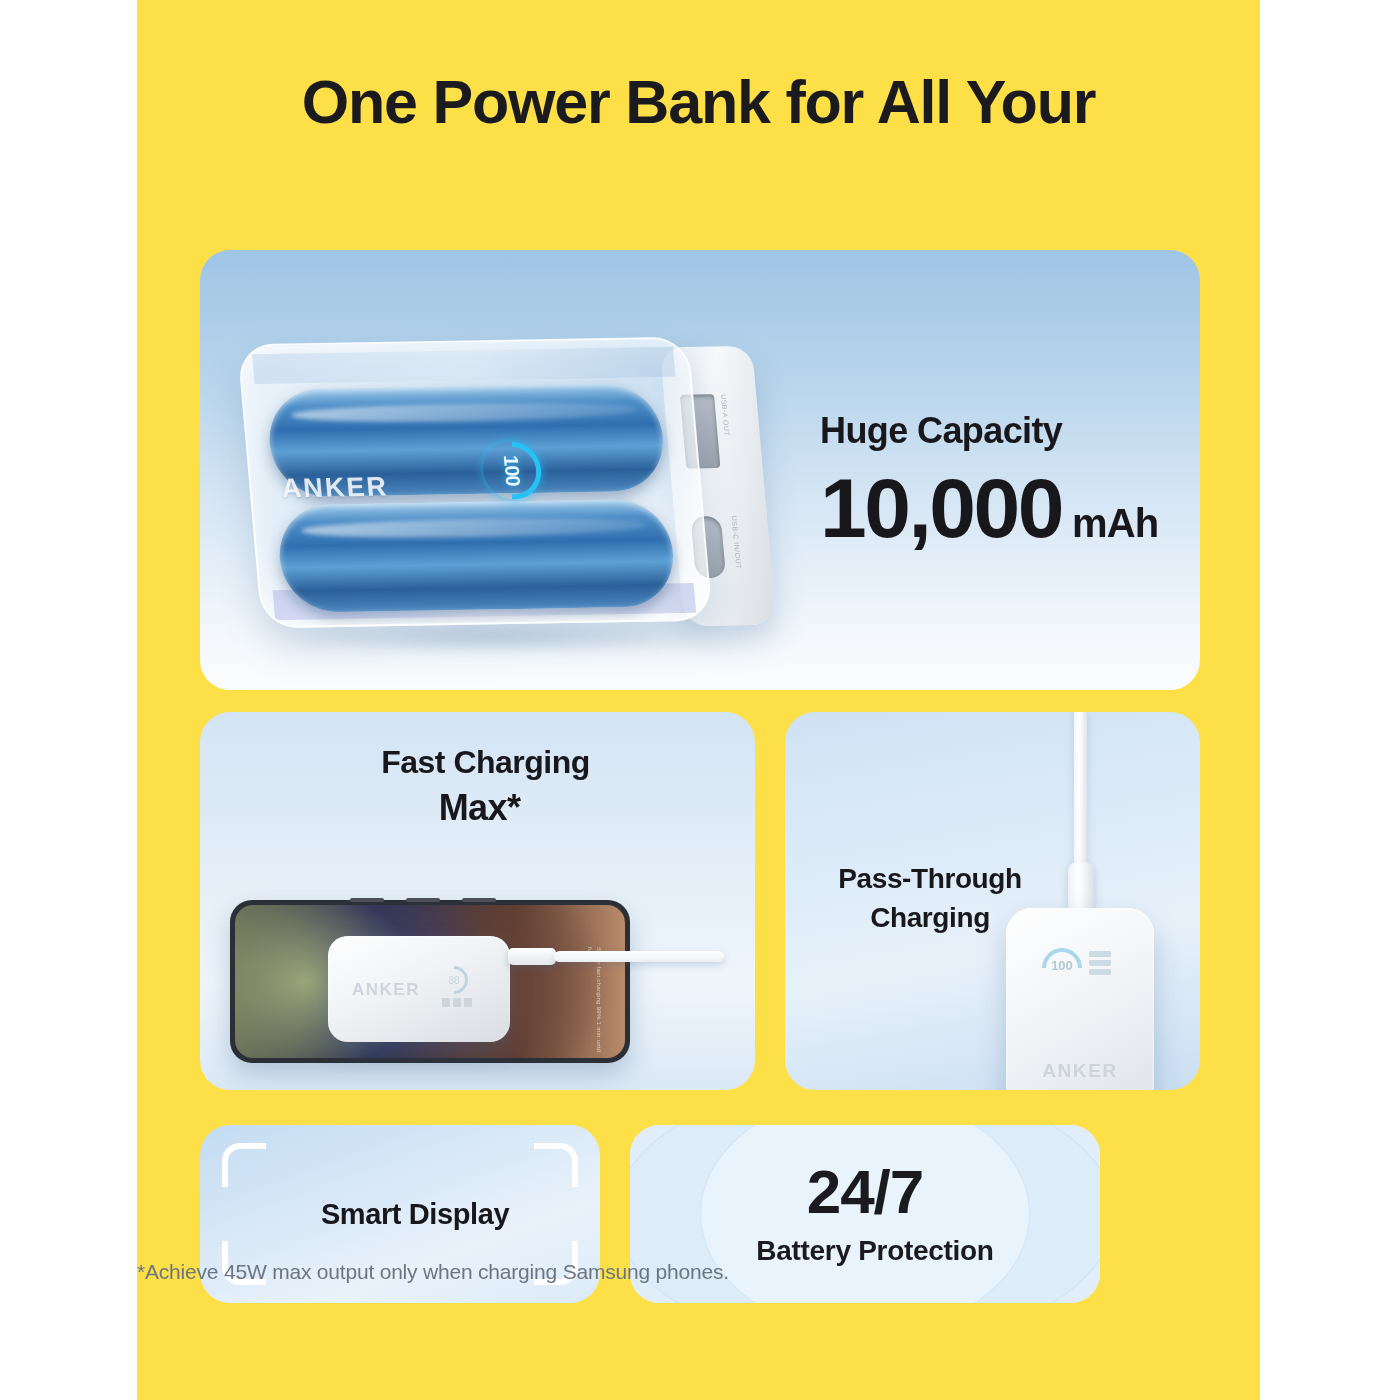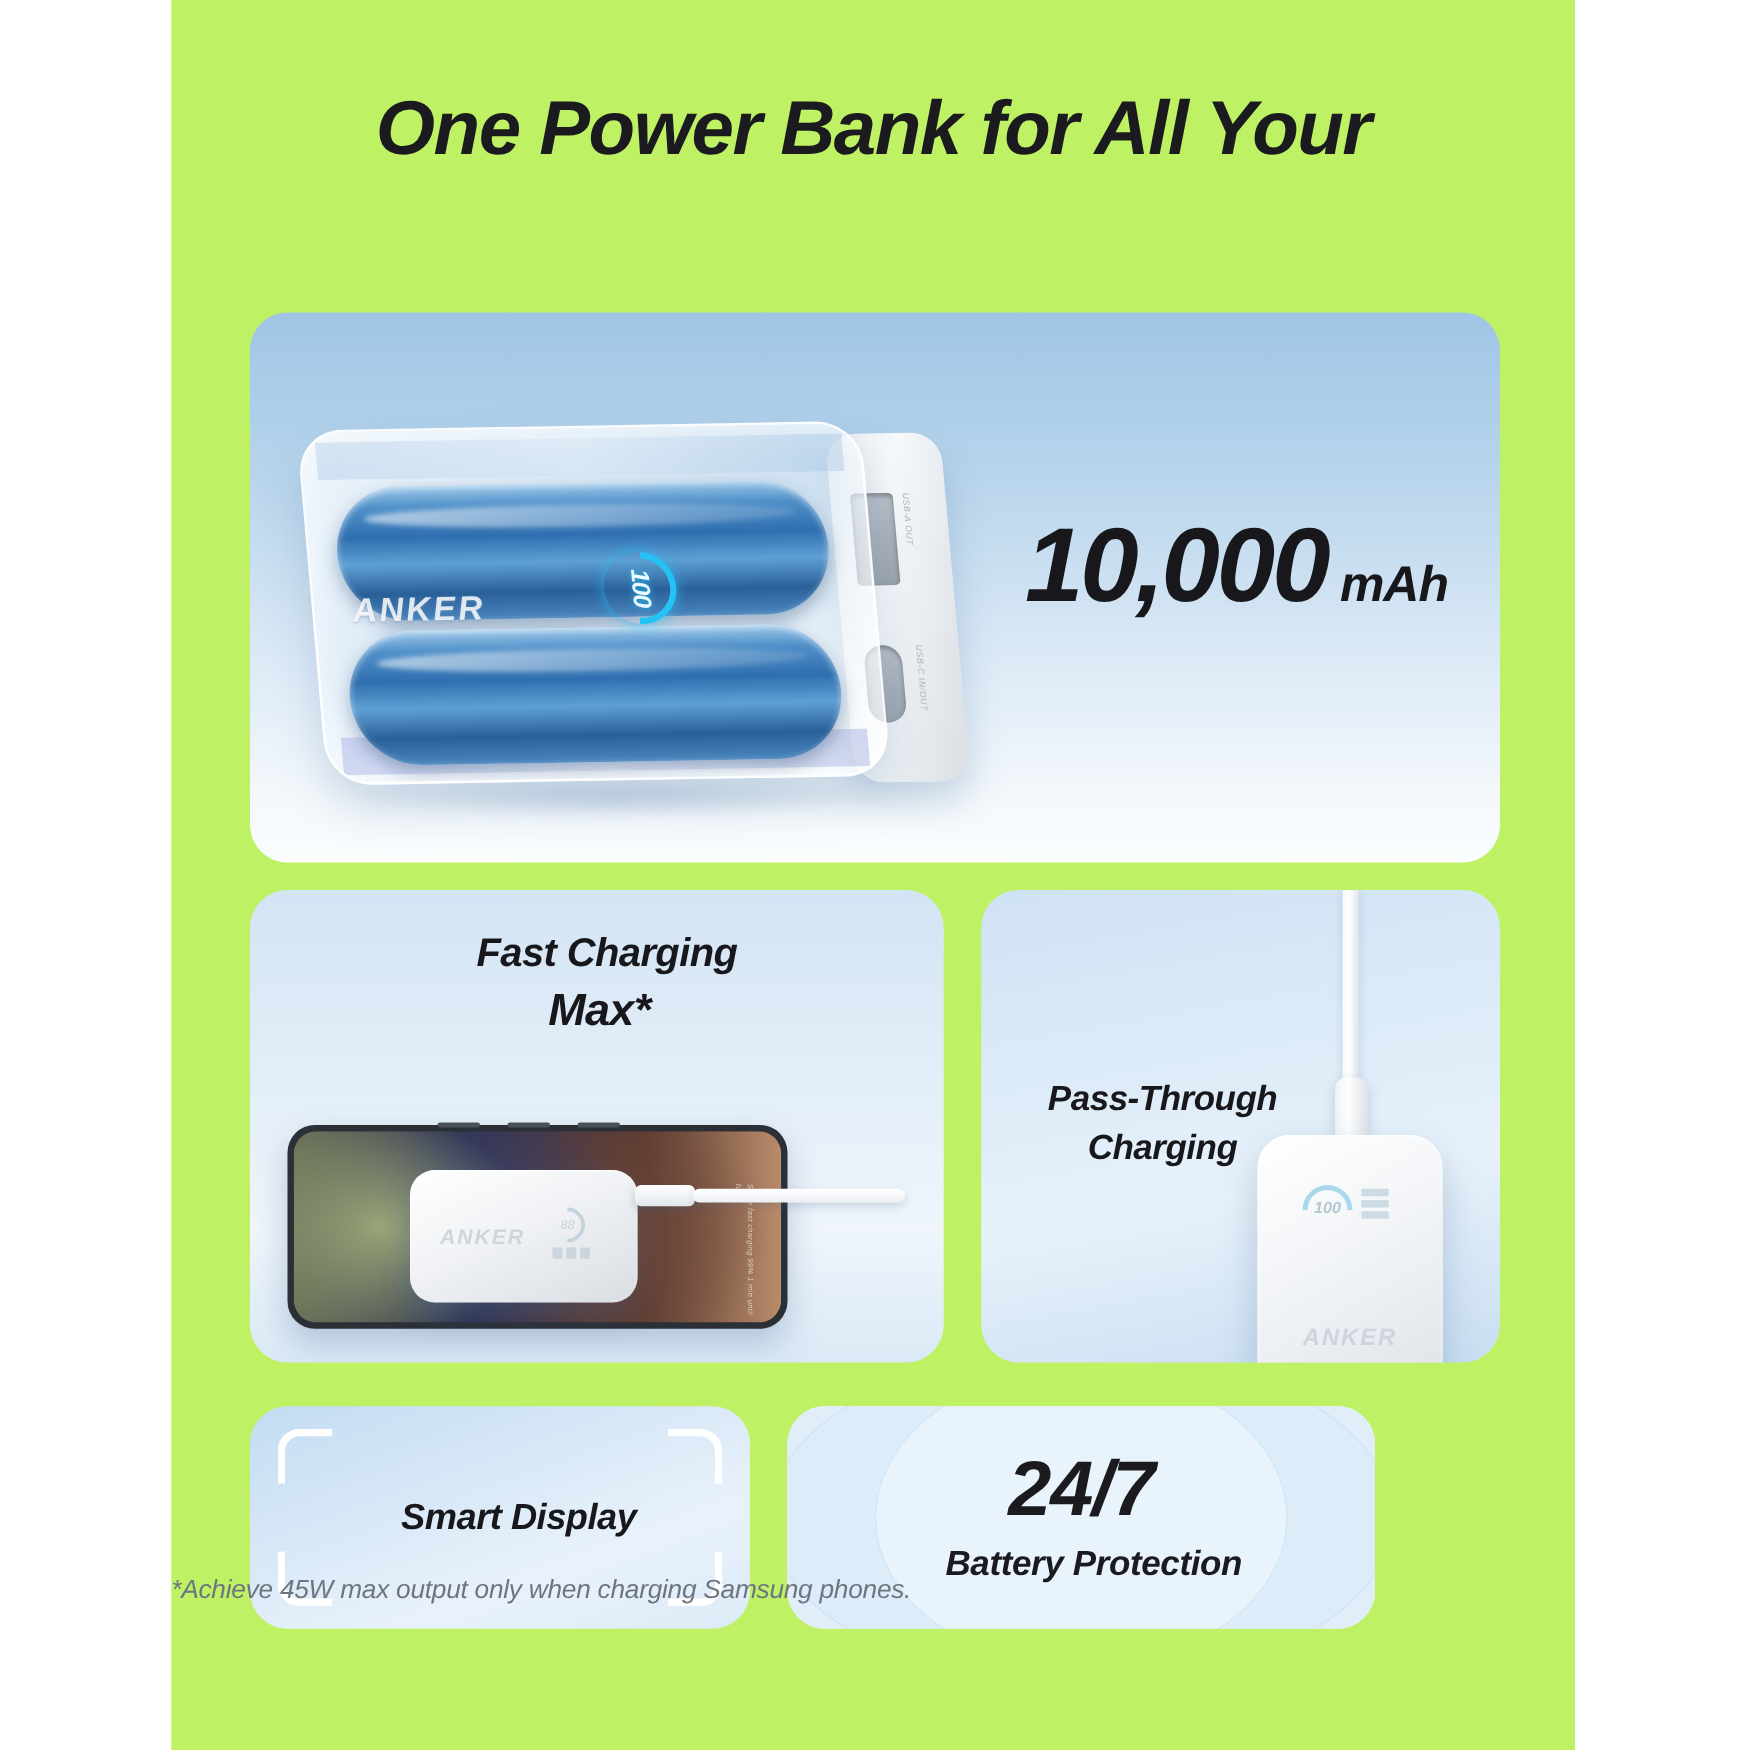--- a/index.html
+++ b/index.html
@@ -7,22 +7,21 @@
   body {
     background:#ffffff;
     font-family:"Liberation Sans", sans-serif;
     overflow:hidden;
   }
 
   
   .page {
     position:absolute; left:137px; top:0;
     width:1123px; height:1400px;
-    background:#bef264;
-    font-style:italic;
+    background:#fde047;
   }
 
   
   .headline {
     position:absolute; left:0; top:62px; width:100%;
     text-align:center;
     font-size:61px; line-height:1.33;
     font-weight:bold;
     letter-spacing:-1.2px;
     color:#1b1b1f;
@@ -351,20 +350,21 @@
         <div class="anker-etch">ANKER</div>
 
         <div class="gauge">
           <div class="gauge-ring"></div>
           <div class="gauge-num">100</div>
         </div>
       </div>
     </div>
 
     <div class="cap-text">
+      <div class="cap-title">Huge Capacity</div>
       <div class="cap-value">
         <span>10,000</span>
         <span class="cap-unit">mAh</span>
       </div>
     </div>
   </section>
 
   <section class="card" id="card-fast">
     <div class="fast-head">
       <div class="fast-title">Fast Charging</div>

